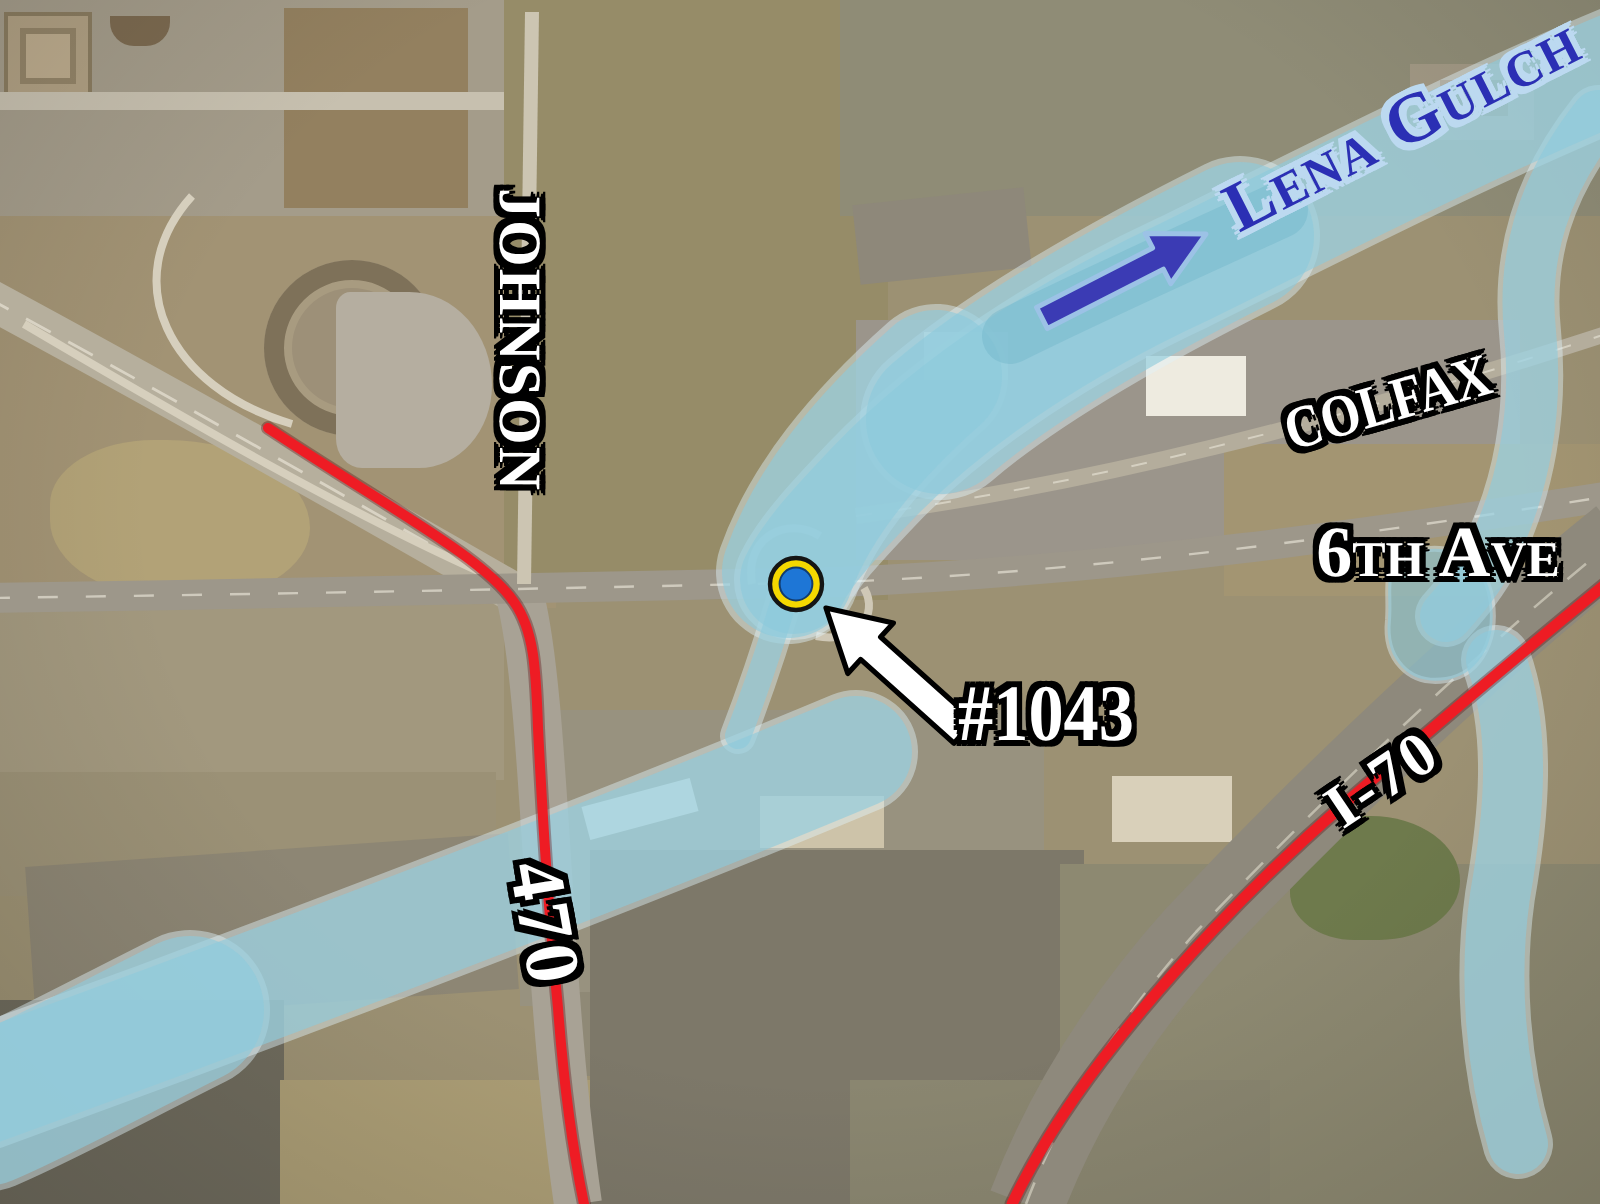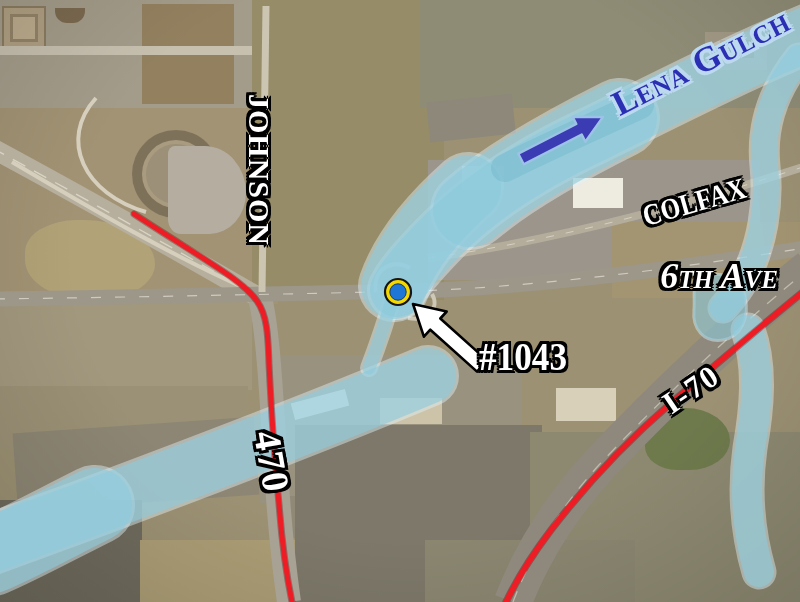--- a/index.html
+++ b/index.html
@@ -172,21 +172,21 @@
       <circle cx="398" cy="292" r="8.2" stroke="#123c6e" stroke-width="1" fill="#1e76d6"></circle>
     </g>
   </svg>
 
   <div class="lbl lbl-stream smallcaps" style="left:701px;top:62px;--rot:-27deg;font-size:35px;letter-spacing:1px;">Lena Gulch</div>
 
   <div class="lbl" style="left:259px;top:170px;--rot:90deg;font-size:30px;letter-spacing:1px;">JOHNSON</div>
 
   <div class="lbl" style="left:694px;top:202px;--rot:-16deg;--sx:.85;font-size:30px;">COLFAX</div>
 
-  <div class="lbl smallcaps" style="left:719px;top:276px;font-size:36px;font-style:italic;">6th Ave</div>
+  <div class="lbl smallcaps" style="left:719px;top:276px;font-size:36px;">6th Ave</div>
 
   <div class="lbl" style="left:523px;top:357px;--sx:.88;font-size:40px;">#1043</div>
 
   <div class="lbl" style="left:272px;top:462px;--rot:80deg;font-size:38px;letter-spacing:2px;">470</div>
 
   <div class="lbl" style="left:691px;top:389px;--rot:-34deg;font-size:31px;letter-spacing:2px;">I-70</div>
 
   <div class="shade"></div>
 </div>
 

